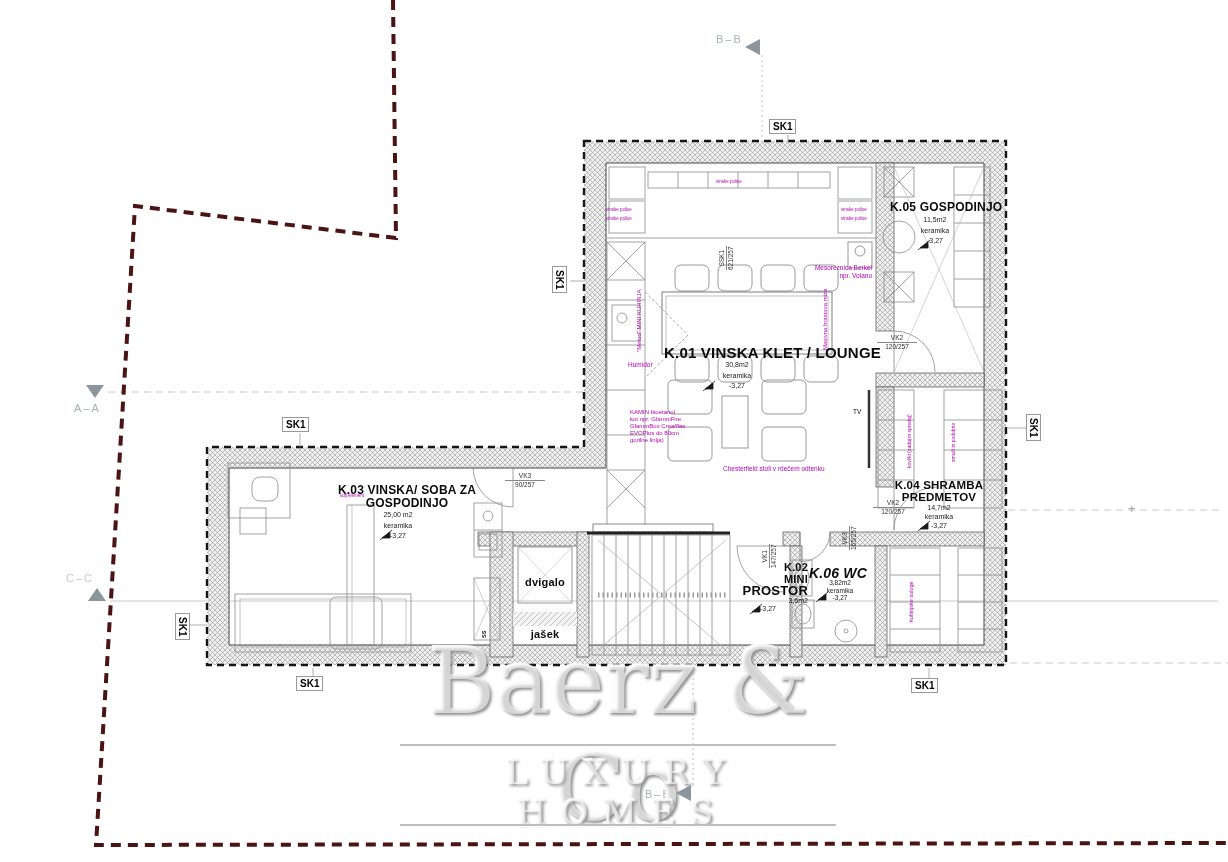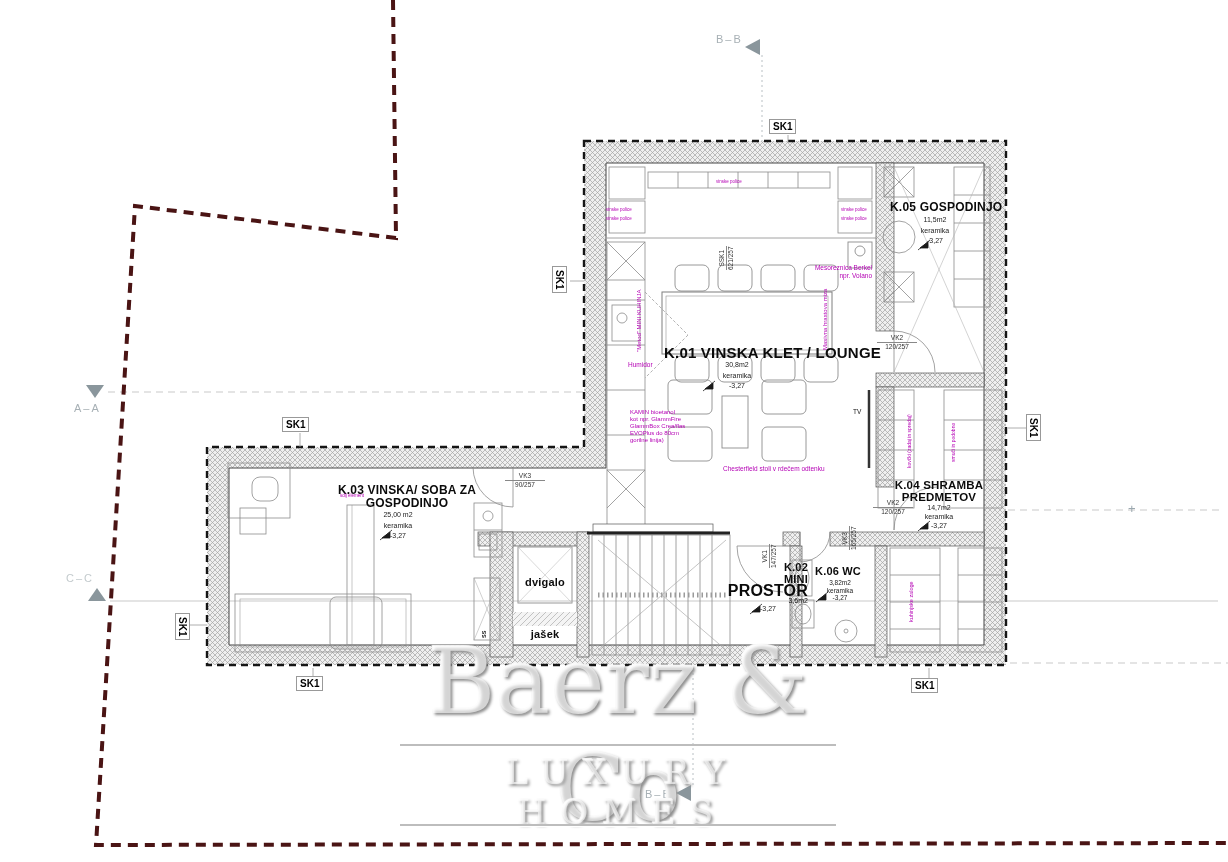--- a/index.html
+++ b/index.html
@@ -329,26 +329,26 @@
   </div>
   <div class="txt room-sub" style="left:887px;top:503px;width:104px;line-height:9px;">
     <div>14,7m2</div>
     <div>keramika</div>
     <div>-3,27</div>
   </div>
 
   <div class="txt" style="left:714px;top:561px;width:94px;text-align:right;">
     <div class="room-title" style="font-size:11px;line-height:12px;">K.02</div>
     <div class="room-title" style="font-size:11px;line-height:12px;">MINI</div>
-    <div class="room-title" style="font-size:16px;line-height:12px;">PROSTOR</div>
+    <div class="room-title" style="font-size:13px;line-height:12px;">PROSTOR</div>
     <div style="font-size:7px;">3,6m2</div>
   </div>
   <div class="txt room-sub" style="left:748px;top:604px;width:40px;">-3,27</div>
 
-  <div class="txt room-title" style="left:798px;top:565px;width:80px;text-align:center;font-size:11px;">K.06 WC</div>
+  <div class="txt room-title" style="left:798px;top:565px;width:80px;text-align:center;font-size:14px;font-style:italic;">K.06 WC</div>
   <div class="txt room-sub" style="left:810px;top:579px;width:60px;font-size:6.5px;line-height:7.5px;">
     <div>3,82m2</div>
     <div>keramika</div>
     <div>-3,27</div>
   </div>
 
   <div class="txt room-title" style="left:516px;top:564px;width:58px;text-align:center;font-size:11px;margin-top:12px;">dvigalo</div>
   <div class="txt room-title" style="left:516px;top:628px;width:58px;text-align:center;font-size:11px;">jašek</div>
 
   <div class="txt door" style="left:505px;top:472px;width:40px;">

